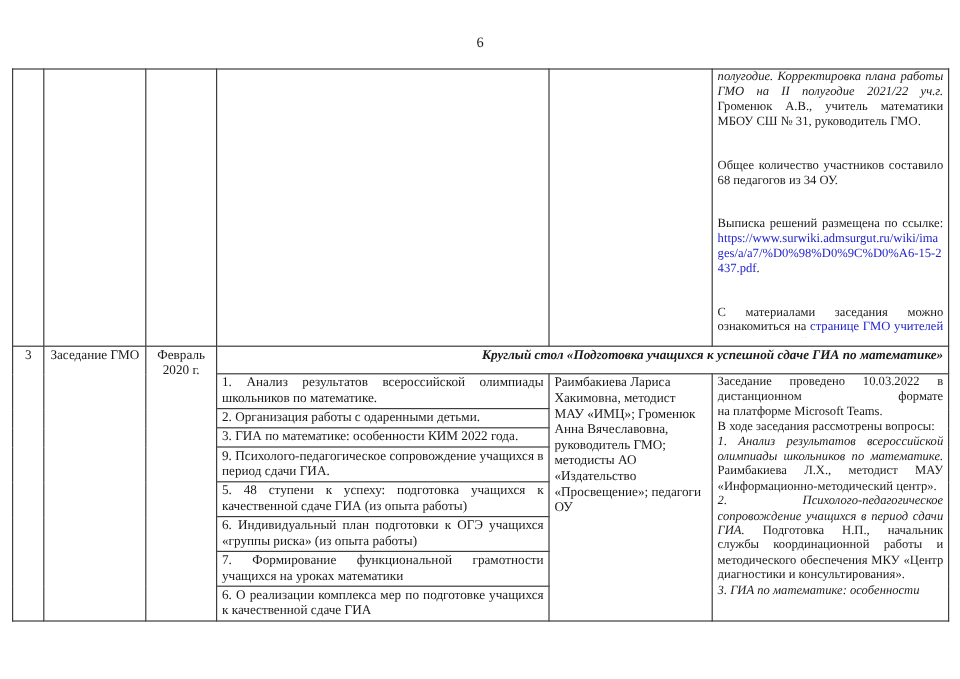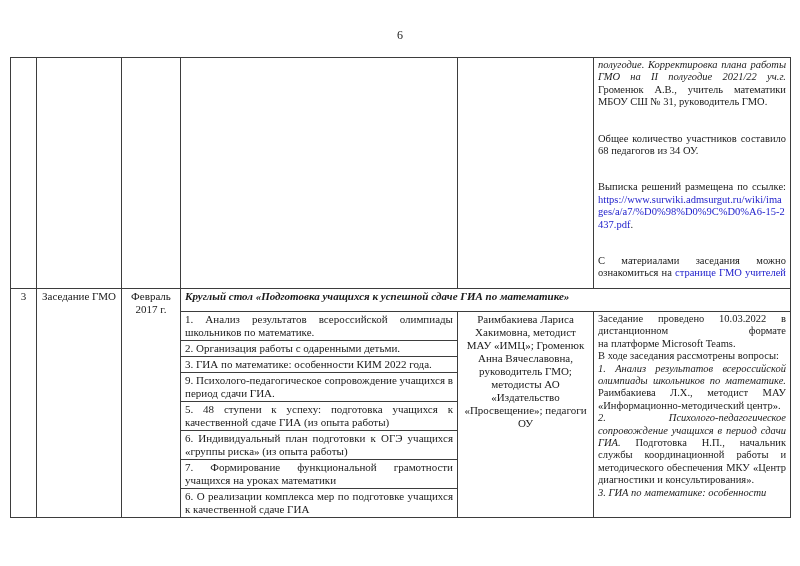--- a/index.html
+++ b/index.html
@@ -14,23 +14,23 @@
   }
   table.doc td{
     border:1px solid #3d3d3d;vertical-align:top;padding:1px 4px;
     font-size:11px;line-height:13px;overflow:hidden;
   }
   tr.rA{height:231px;padding-left:29px;}
   tr.rT{height:23px;}
   tr.a1{height:28px;} tr.a2{height:14px;} tr.a3{height:13px;} tr.a4{height:28px;}
   tr.a5{height:28px;} tr.a6{height:28px;} tr.a7{height:27px;} tr.a8{height:27px;}
   td.c-center{text-align:center;}
-  td.topic{font-weight:bold;font-style:italic;text-align:left;vertical-align:middle;}
+  td.topic{font-weight:bold;font-style:italic;text-align:right;vertical-align:middle;}
   td.ag{text-align:justify;}
-  td.spk{text-align:center;}
+  td.spk{text-align:left;}
   td.res{padding:2px 4px;}
   .clip-carry{height:222px;overflow:hidden;}
   .clip-res{height:186px;overflow:hidden;}
   .res p{margin:0;font-size:10.5px;line-height:12.4px;text-align:justify;}
   .res p.pgap{margin-top:24px;}
   .res p.stretch{text-align-last:justify;}
   .it{font-style:italic;}
   .link{color:var(--link,#2222cc);cursor:pointer;}
   .brk{word-break:break-all;}
 </style>
@@ -63,21 +63,21 @@
             <p class="pgap">Общее количество участников составило 68 педагогов из 34 ОУ.</p>
             <p class="pgap"><span>Выписка решений размещена по ссылке: </span><span class="link brk">https://www.surwiki.admsurgut.ru/wiki/images/a/a7/%D0%98%D0%9C%D0%A6-15-2437.pdf</span><span>.</span></p>
             <p class="pgap"><span>С материалами заседания можно ознакомиться на </span><span class="link">странице ГМО учителей математики</span><span> сайта городского сетевого педагогического сообщества SurWiki</span></p>
           </div>
         </td>
       </tr>
 
       <tr class="rT">
         <td class="c-center" rowspan="9">3</td>
         <td class="c-center" rowspan="9">Заседание ГМО</td>
-        <td class="c-center" rowspan="9">Февраль 2017 г.</td>
+        <td class="c-center" rowspan="9">Февраль 2020 г.</td>
         <td class="topic" colspan="3">Круглый стол «Подготовка учащихся к успешной сдаче ГИА по математике»</td>
       </tr>
 
       <tr class="a1">
         <td class="ag">1. Анализ результатов всероссийской олимпиады школьников по математике.</td>
         <td class="spk" rowspan="8">Раимбакиева Лариса Хакимовна, методист МАУ «ИМЦ»; Громенюк Анна Вячеславовна, руководитель ГМО; методисты АО «Издательство «Просвещение»; педагоги ОУ</td>
         <td class="res" rowspan="8">
           <div class="clip-res">
             <p class="stretch">Заседание проведено 10.03.2022 в дистанционном формате</p>
             <p>на платформе Microsoft Teams.</p>

